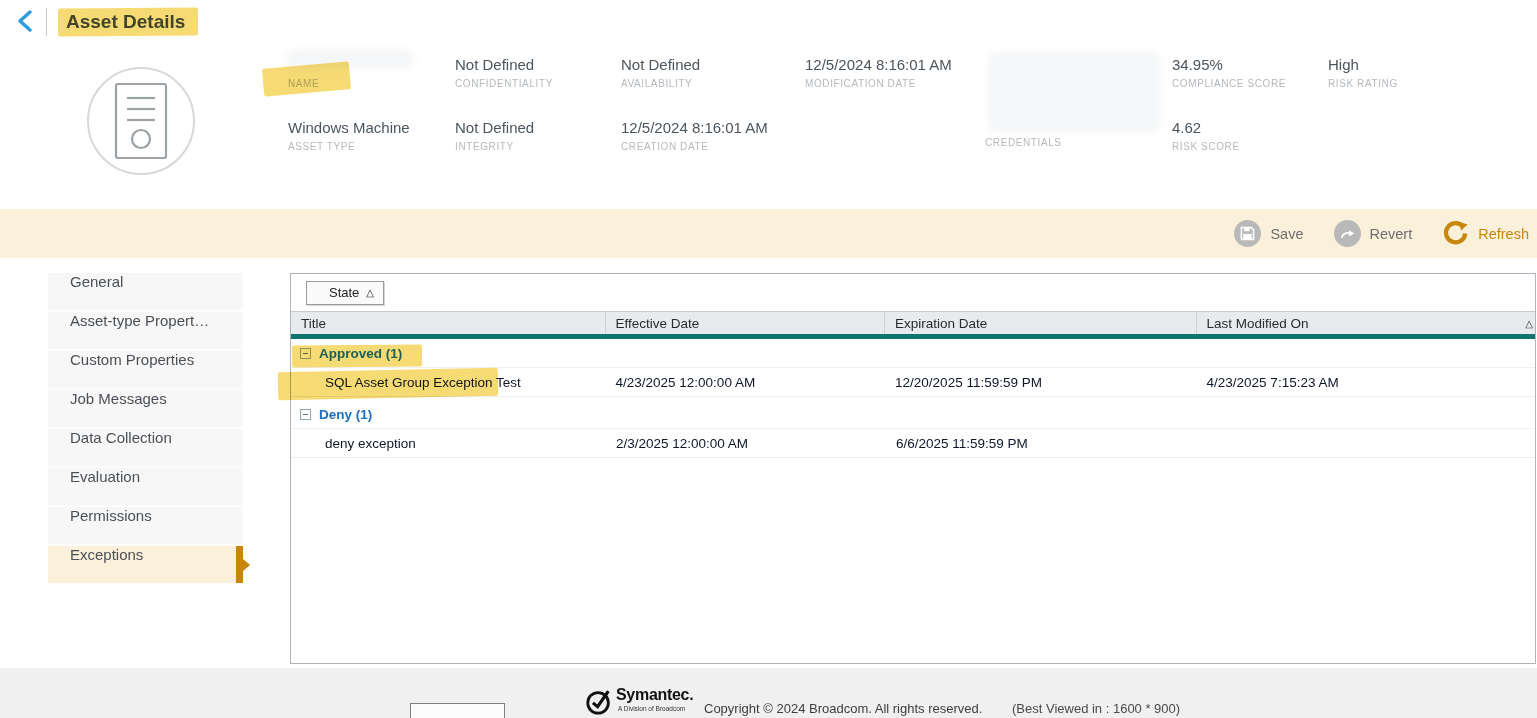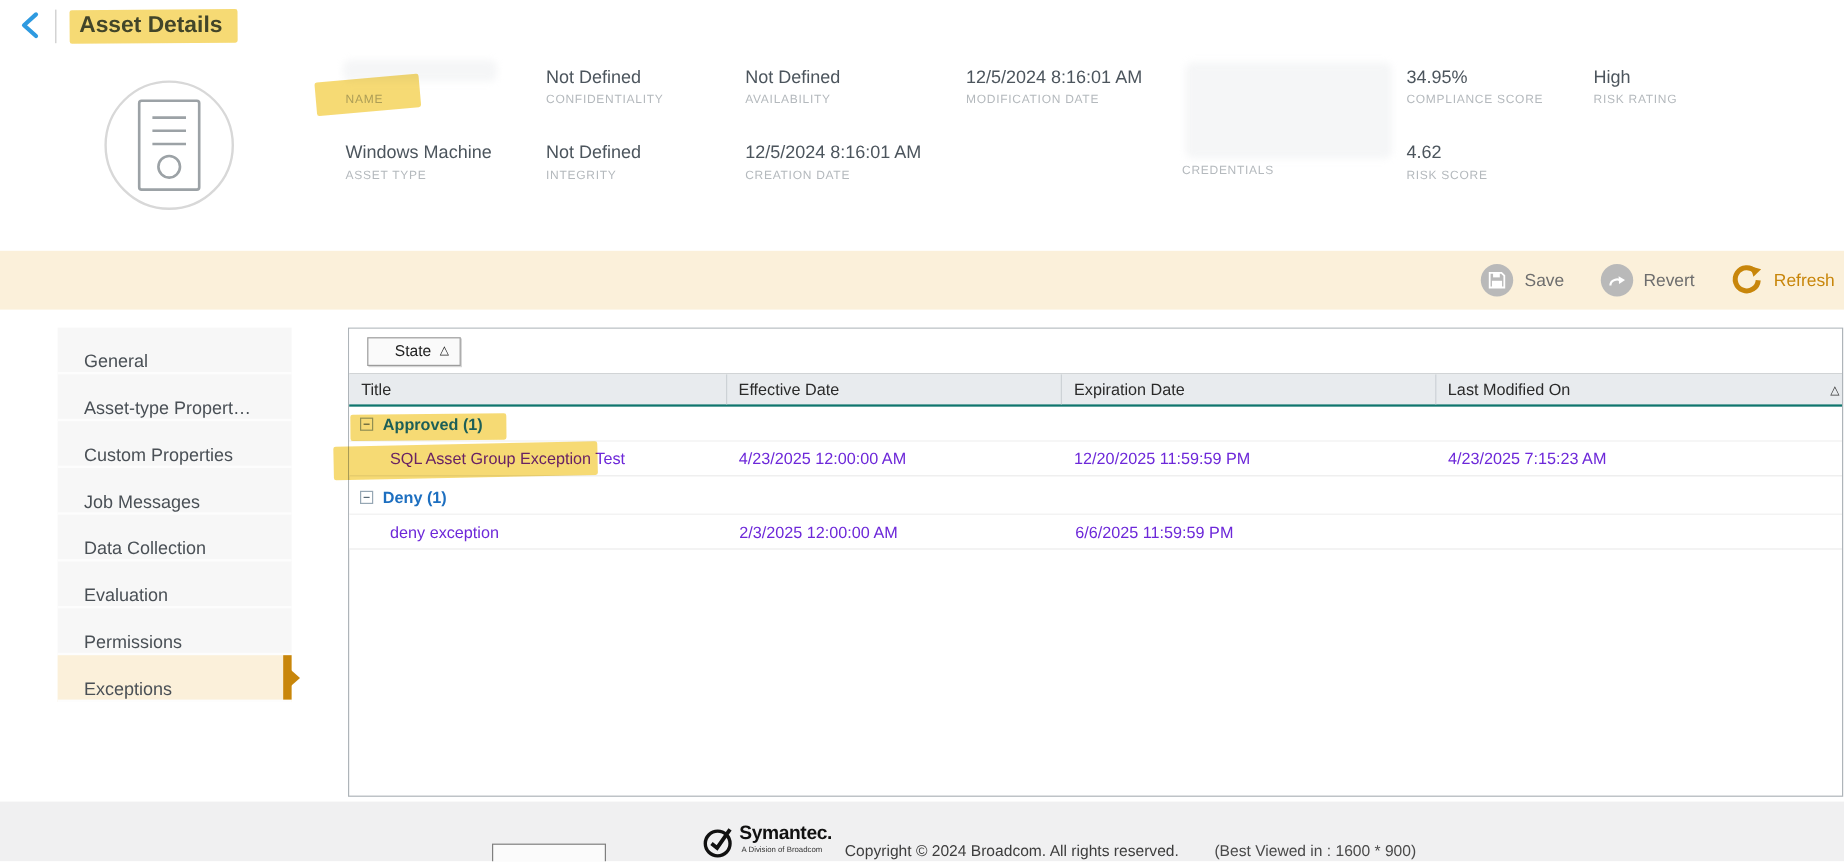--- a/index.html
+++ b/index.html
@@ -27,44 +27,44 @@
 
   
   .toolbar { left:0; top:209px; width:1537px; height:49px; background:#FBF0DA; display:flex; align-items:center; justify-content:flex-end; gap:30px; padding-right:8px; }
   .tb-btn { display:flex; align-items:center; gap:9px; cursor:pointer; }
   .tb-circle { width:27px; height:27px; border-radius:50%; background:#b9b9b9; display:flex; align-items:center; justify-content:center; }
   .tb-label { font-size:14.5px; color:#6e6e6e; }
   .tb-label.orange { color:#C8860B; }
 
   
   .sidebar { left:48px; top:273px; width:195px; }
-  .side-item { position:relative; height:39px; background:#f7f7f7; border-bottom:2px solid #fdfdfd; display:flex; align-items:flex-end; padding-left:22px; font-size:15px; color:#4a5056; cursor:pointer; }
+  .side-item { position:relative; height:39px; background:#f7f7f7; border-bottom:2px solid #fdfdfd; display:flex; align-items:flex-start; padding-left:22px; font-size:15px; color:#4a5056; cursor:pointer; }
   .side-item.active { background:#FBF0DA; }
   .side-item.active::before { content:""; position:absolute; right:0; top:0; width:7px; height:100%; background:#C8860B; }
   .side-item.active::after { content:""; position:absolute; right:-7px; top:50%; margin-top:-7px; border-left:8px solid #C8860B; border-top:7px solid transparent; border-bottom:7px solid transparent; }
 
   
   .grid-panel { left:290px; top:273px; width:1246px; height:391px; border:1px solid #aeb4b9; background:#fff; }
   .groupby-band { height:38px; border-bottom:1px solid #c6cacd; display:flex; align-items:center; padding-left:15px; background:#fff; }
   .group-chip { display:flex; align-items:center; gap:7px; border:1px solid #9c9c9c; background:#fafafa; padding:3px 9px 4px 22px; font-size:13px; color:#222; cursor:pointer; box-shadow:1px 1px 0 #d7d7d7; }
   .chip-tri { font-size:10px; color:#222; }
 
-  .thead { display:flex; height:27px; background:#e8ebee; border-bottom:2px solid #0f766e; }
+  .thead { display:flex; height:27px; background:#e8ebee; border-bottom:5px solid #0f766e; }
   .th { display:flex; align-items:center; padding-left:10px; font-size:13.5px; color:#2a2a2a; border-right:1px solid #cdd2d6; cursor:pointer; }
   .th:last-child { border-right:none; justify-content:space-between; padding-right:2px; }
   .c0 { width:315px; } .c1 { width:280px; } .c2 { width:312px; } .c3 { width:339px; }
   .sort-tri { font-size:10px; color:#333; }
 
   .group-row { display:flex; align-items:center; height:28px; padding-left:9px; gap:8px; cursor:pointer; background:#fff; }
   .group-label { font-size:13.5px; font-weight:bold; color:#1D6FC0; }
   .minus-box { position:relative; width:11px; height:11px; border:1px solid #96a7b4; background:#fff; flex:0 0 auto; cursor:pointer; }
   .minus-box::after { content:""; position:absolute; left:2px; top:4px; width:5px; height:1px; background:#5a6a76; }
 
   .data-row { display:flex; height:30px; border-bottom:1px solid #ececec; border-top:1px solid #f1f1f1; cursor:pointer; background:#fff; }
-  .td { display:flex; align-items:center; padding-left:10px; font-size:13.5px; color:#6d28d9; white-space:nowrap; overflow:hidden; }
+  .td { display:flex; align-items:center; padding-left:10px; font-size:13.5px; color:#0f172a; white-space:nowrap; overflow:hidden; }
   .td.title-cell { padding-left:34px; }
 
   
   .footer { left:0; top:668px; width:1537px; height:50px; background:#f0f0f1; }
   .cutoff-box { left:410px; top:703px; width:95px; height:22px; background:#fbfbfb; border:1px solid #7f7f7f; }
   .brand-wrap { left:584px; top:686px; display:flex; align-items:flex-start; gap:2px; }
   .brand-text-col { display:flex; flex-direction:column; }
   .brand-name { font-size:16px; font-weight:bold; color:#111; letter-spacing:-0.3px; }
   .brand-tagline { font-size:6.5px; color:#333; margin-top:1px; margin-left:2px; }
   .copyright { left:704px; top:701px; font-size:13px; color:#3d3d3d; }

